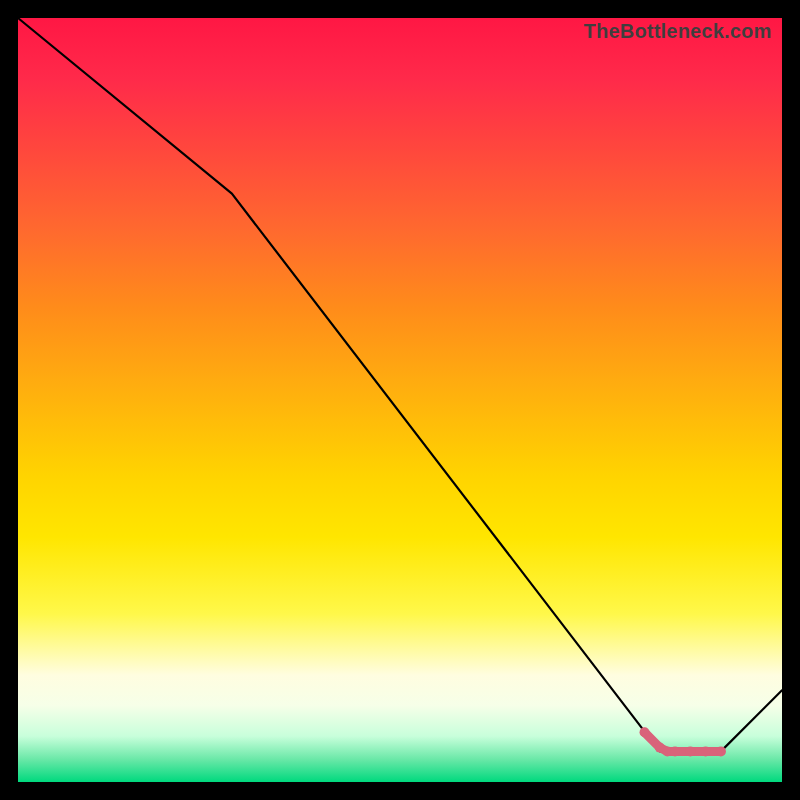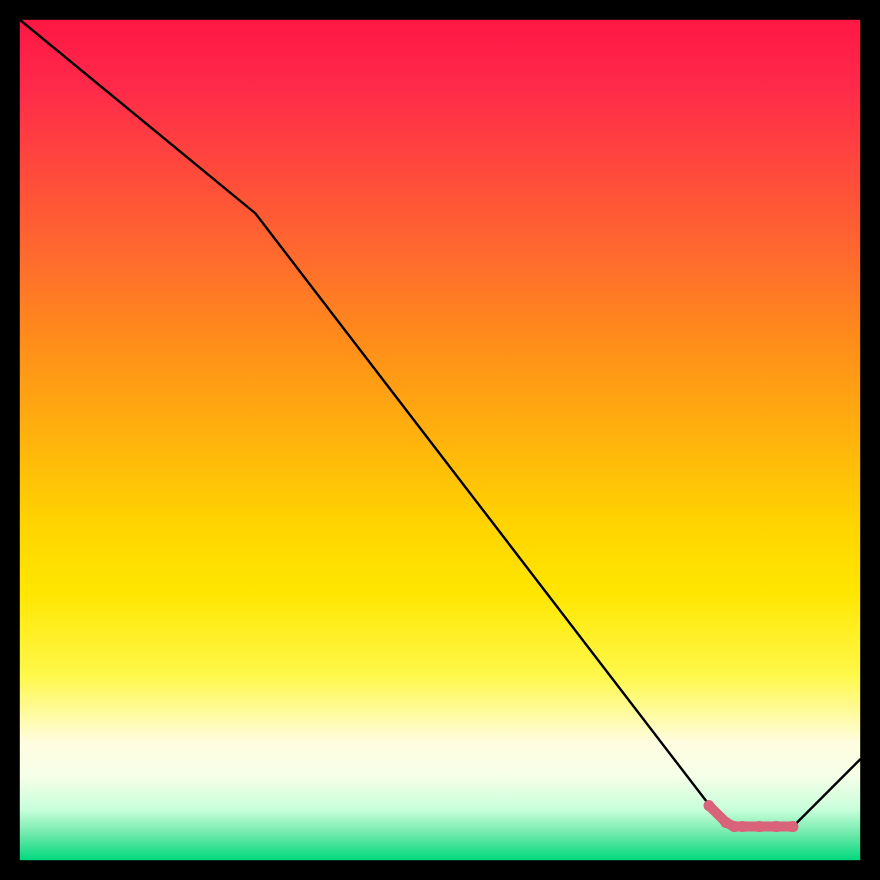--- a/index.html
+++ b/index.html
@@ -57,20 +57,21 @@
     width: 764px;
     height: 764px;
     overflow: visible;
   }
 </style>
 </head>
 <body>
 
 <div class="frame">
   <div class="plot">
+    <div class="watermark">TheBottleneck.com</div>
     <svg class="overlay" viewBox="0 0 764 764" preserveAspectRatio="none">
       <polyline id="main-line" fill="none" stroke="#000000" stroke-width="2.2" stroke-linejoin="round" stroke-linecap="round" points="0.0,0.0 213.9,175.7 641.8,733.4 702.9,733.4 764.0,672.3"></polyline>
       <g id="highlight-group">
           <polyline points="626.5,714.3 641.8,729.6 649.4,733.4 657.0,733.4 672.3,733.4 687.6,733.4 702.9,733.4" fill="none" stroke="#d9637a" stroke-width="9" stroke-linecap="round" stroke-linejoin="round"></polyline>
           <circle cx="626.5" cy="714.3" r="5" fill="#d9637a"></circle>
           <circle cx="641.8" cy="729.6" r="5" fill="#d9637a"></circle>
           <circle cx="649.4" cy="733.4" r="5" fill="#d9637a"></circle>
           <circle cx="657.0" cy="733.4" r="5" fill="#d9637a"></circle>
           <circle cx="672.3" cy="733.4" r="5" fill="#d9637a"></circle>
           <circle cx="687.6" cy="733.4" r="5" fill="#d9637a"></circle>

